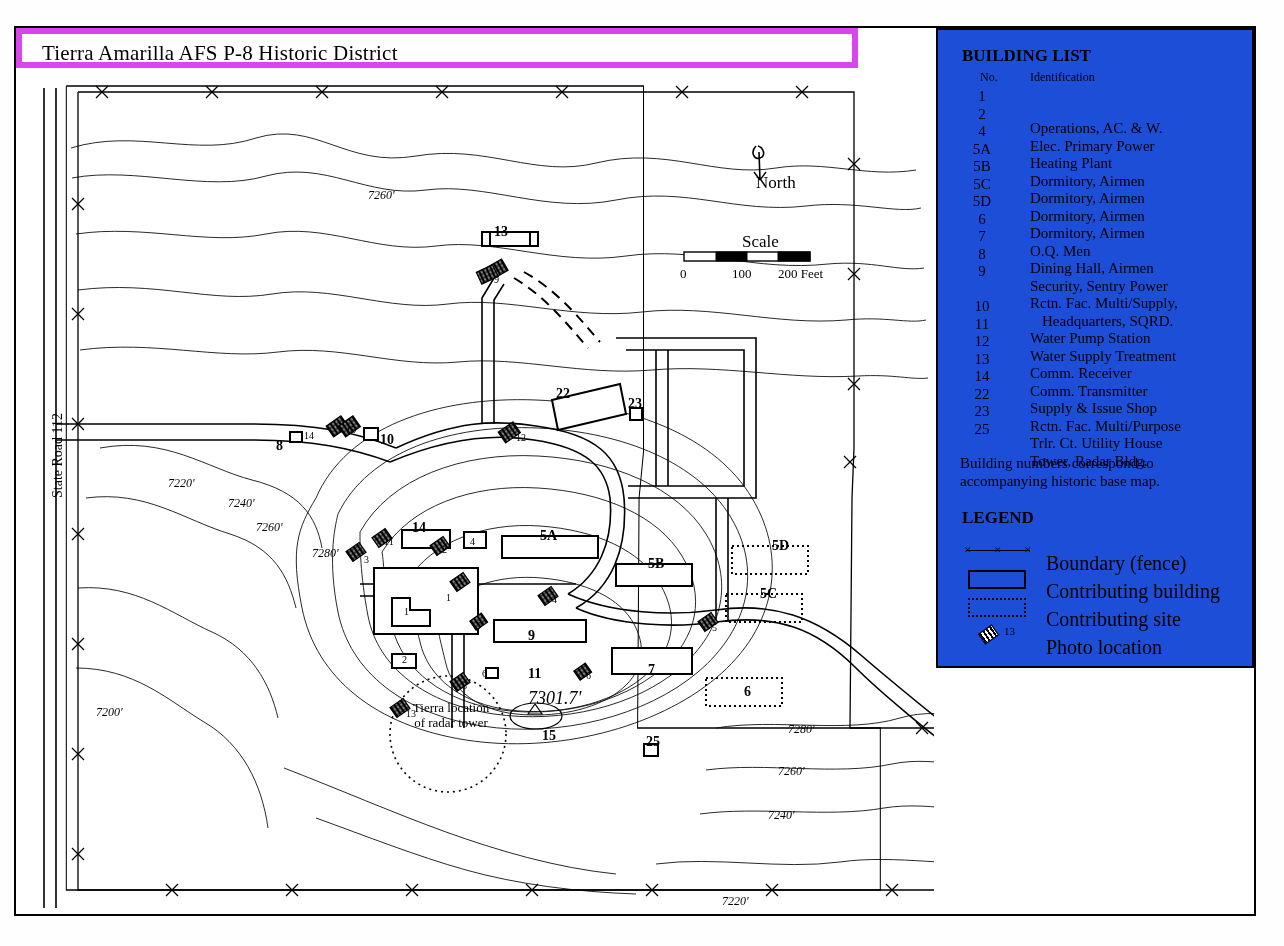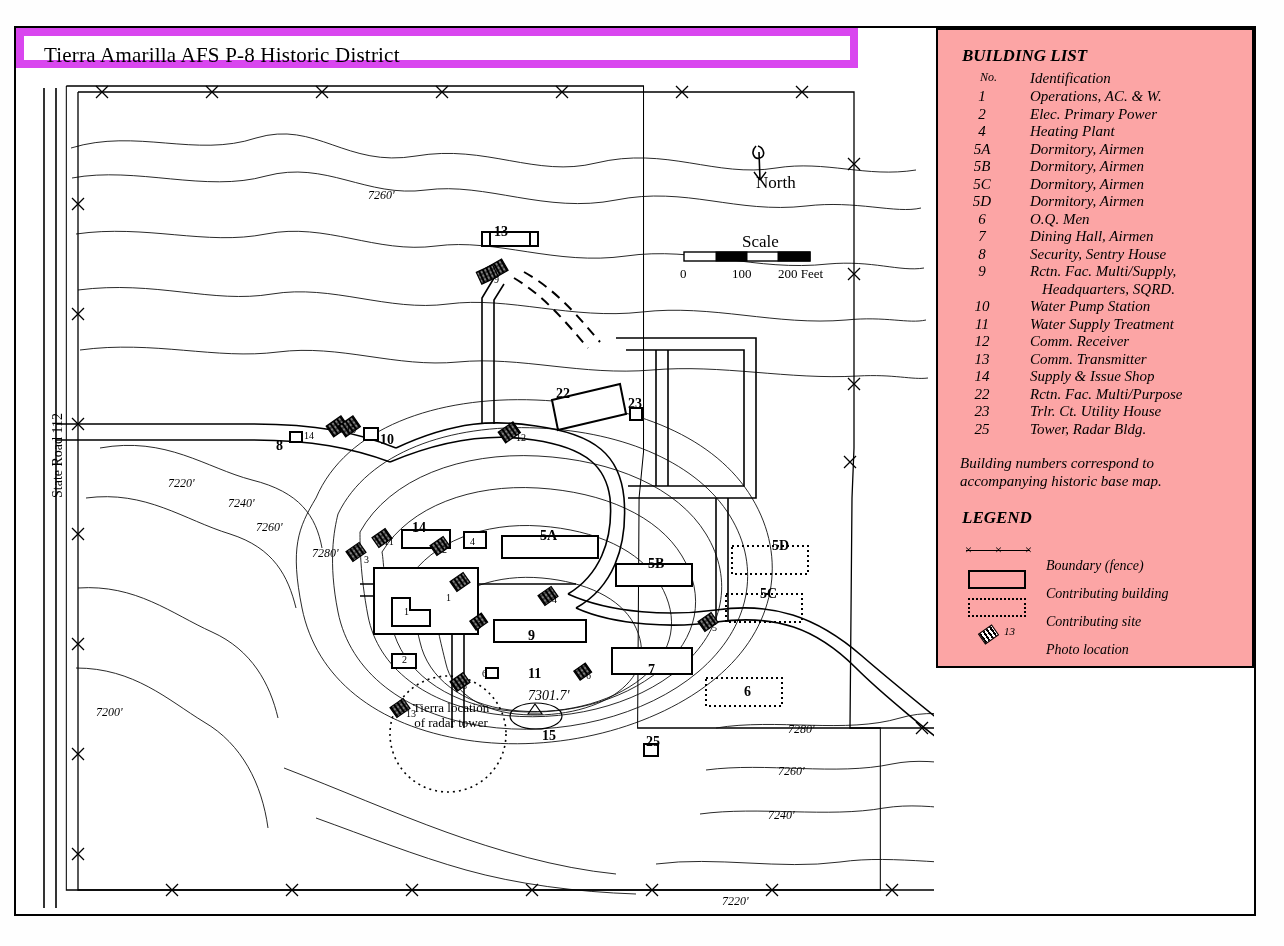--- a/index.html
+++ b/index.html
@@ -33,21 +33,21 @@
     background: #fff;
   }
 
   
   .title-box {
     position: absolute;
     left: 16px;
     top: 28px;
     width: 842px;
     height: 40px;
-    border: 8px solid #d946ef;
+    border: 6px solid #d946ef;
     box-sizing: border-box;
     background: #fff;
   }
   .title-text {
     position: absolute;
     left: 20px;
     top: 7px;
     font-size: 21px;
     letter-spacing: .2px;
     white-space: nowrap;
@@ -55,41 +55,40 @@
 
   
   .panel {
     position: absolute;
     left: 936px;
     top: 28px;
     width: 318px;
     height: 640px;
     border: 2px solid #000;
     box-sizing: border-box;
-    background: #fca5a5;
-    font-style: italic;
+    background: #1d4ed8;
   }
   .panel-title {
     position: absolute;
     left: 24px;
     top: 16px;
     font-size: 17px;
     font-weight: bold;
   }
   .bl-head-no {
     position: absolute;
     left: 42px;
     top: 40px;
     font-size: 12px;
   }
   .bl-head-id {
     position: absolute;
     left: 92px;
     top: 40px;
-    font-size: 15px;
+    font-size: 12px;
   }
   .bl-list {
     position: absolute;
     left: 0;
     top: 58px;
     width: 100%;
   }
   .bl-row {
     position: relative;
     height: 17.5px;
@@ -97,20 +96,21 @@
   }
   .bl-no {
     position: absolute;
     left: 20px;
     width: 48px;
     text-align: center;
   }
   .bl-id {
     position: absolute;
     left: 92px;
+    margin-top: 32px;
   }
   .bl-id.indent {
     left: 104px;
   }
   .panel-note {
     position: absolute;
     left: 22px;
     top: 424px;
     width: 280px;
     font-size: 15px;
@@ -125,22 +125,22 @@
   }
   .legend-row {
     position: absolute;
     left: 24px;
     width: 276px;
     height: 27px;
   }
   .legend-row .lg-label {
     position: absolute;
     left: 84px;
-    top: 20px;
-    font-size: 14px;
+    top: 14px;
+    font-size: 20px;
   }
   .lg-sym {
     position: absolute;
     left: 0;
     top: 0;
     width: 72px;
     height: 26px;
   }
 
   
@@ -453,21 +453,21 @@
 
     <div class="lbl rot" style="left:34px; top:470px;">State Road 112</div>
 
     <div class="north-word" style="left:716px; top:145px;margin-left:24px;">North</div>
     <div class="scale-word" style="left:726px; top:204px;">Scale</div>
     <div class="scale-num" style="left:664px; top:238px;">0</div>
     <div class="scale-num" style="left:716px; top:238px;">100</div>
     <div class="scale-num" style="left:762px; top:238px;">200 Feet</div>
 
     <div class="lbl it" style="left:390px; top:672px; width:90px; text-align:center; white-space:normal; font-size:13px; line-height:15px; font-style:normal;">Tierra location of radar tower</div>
-    <div class="lbl it" style="left:512px; top:660px; font-size:14px;">7301.7'</div>
+    <div class="lbl it" style="left:512px; top:660px; font-size:18px;">7301.7'</div>
 
     <div id="contour-labels">
         <div class="contour-lbl" style="left: 352px; top: 160px;">7260'</div>
         <div class="contour-lbl" style="left: 152px; top: 448px;">7220'</div>
         <div class="contour-lbl" style="left: 212px; top: 468px;">7240'</div>
         <div class="contour-lbl" style="left: 240px; top: 492px;">7260'</div>
         <div class="contour-lbl" style="left: 296px; top: 518px;">7280'</div>
         <div class="contour-lbl" style="left: 80px; top: 666px; margin-top: 11px;">7200'</div>
         <div class="contour-lbl" style="left: 772px; top: 694px;">7280'</div>
         <div class="contour-lbl" style="left: 762px; top: 736px;">7260'</div>
@@ -555,21 +555,21 @@
         <div class="bl-row">
           <div class="bl-no">6</div>
           <div class="bl-id">O.Q. Men</div>
         </div>
         <div class="bl-row">
           <div class="bl-no">7</div>
           <div class="bl-id">Dining Hall, Airmen</div>
         </div>
         <div class="bl-row">
           <div class="bl-no">8</div>
-          <div class="bl-id">Security, Sentry House</div>
+          <div class="bl-id">Security, Sentry Power</div>
         </div>
         <div class="bl-row">
           <div class="bl-no">9</div>
           <div class="bl-id">Rctn. Fac. Multi/Supply,</div>
         </div>
         <div class="bl-row">
           <div class="bl-no"></div>
           <div class="bl-id indent">Headquarters, SQRD.</div>
         </div>
         <div class="bl-row">

